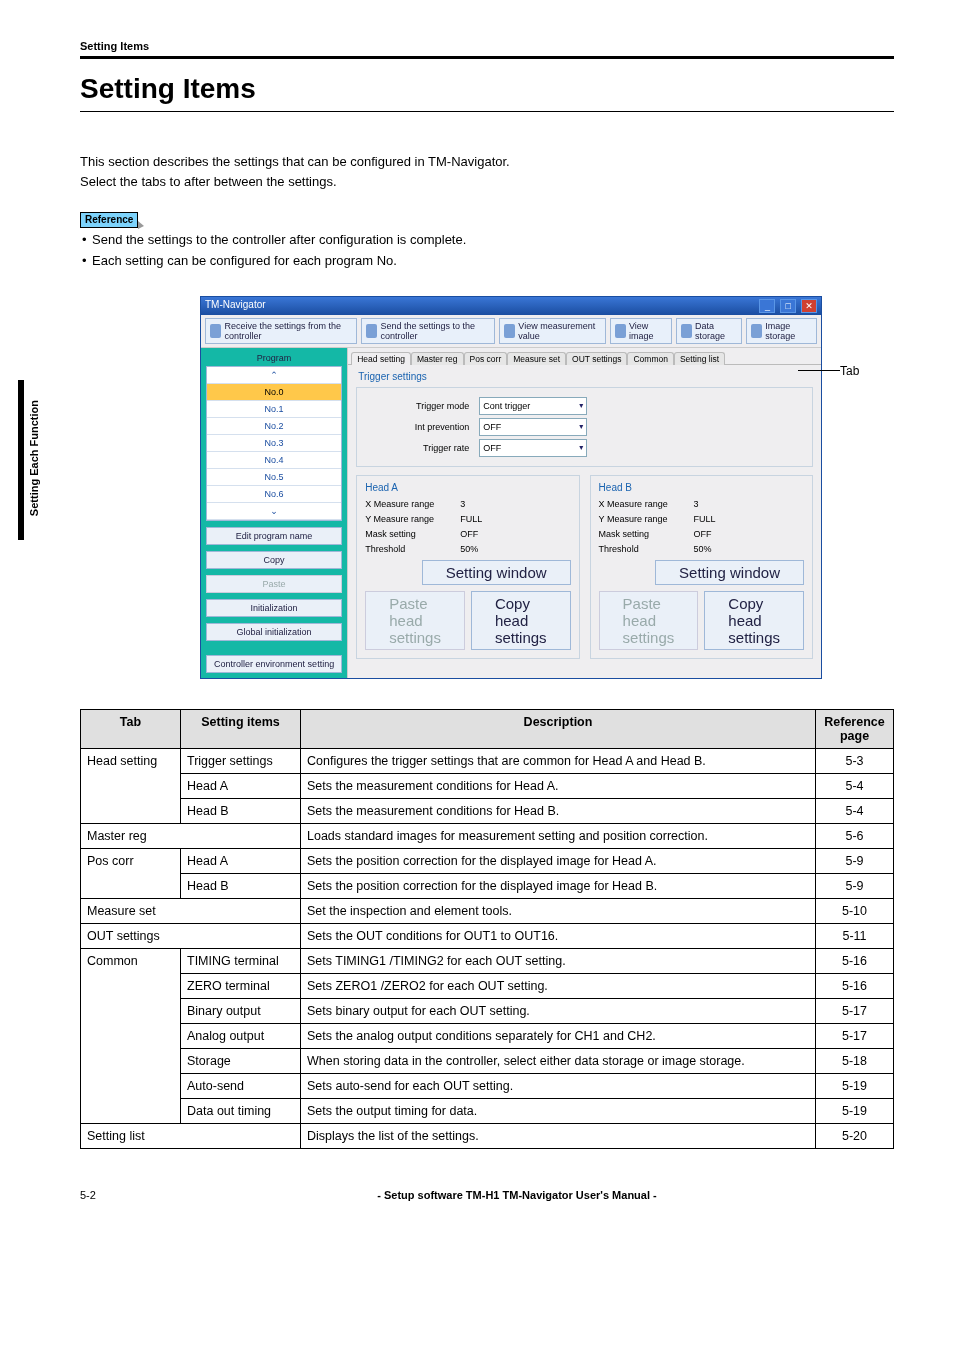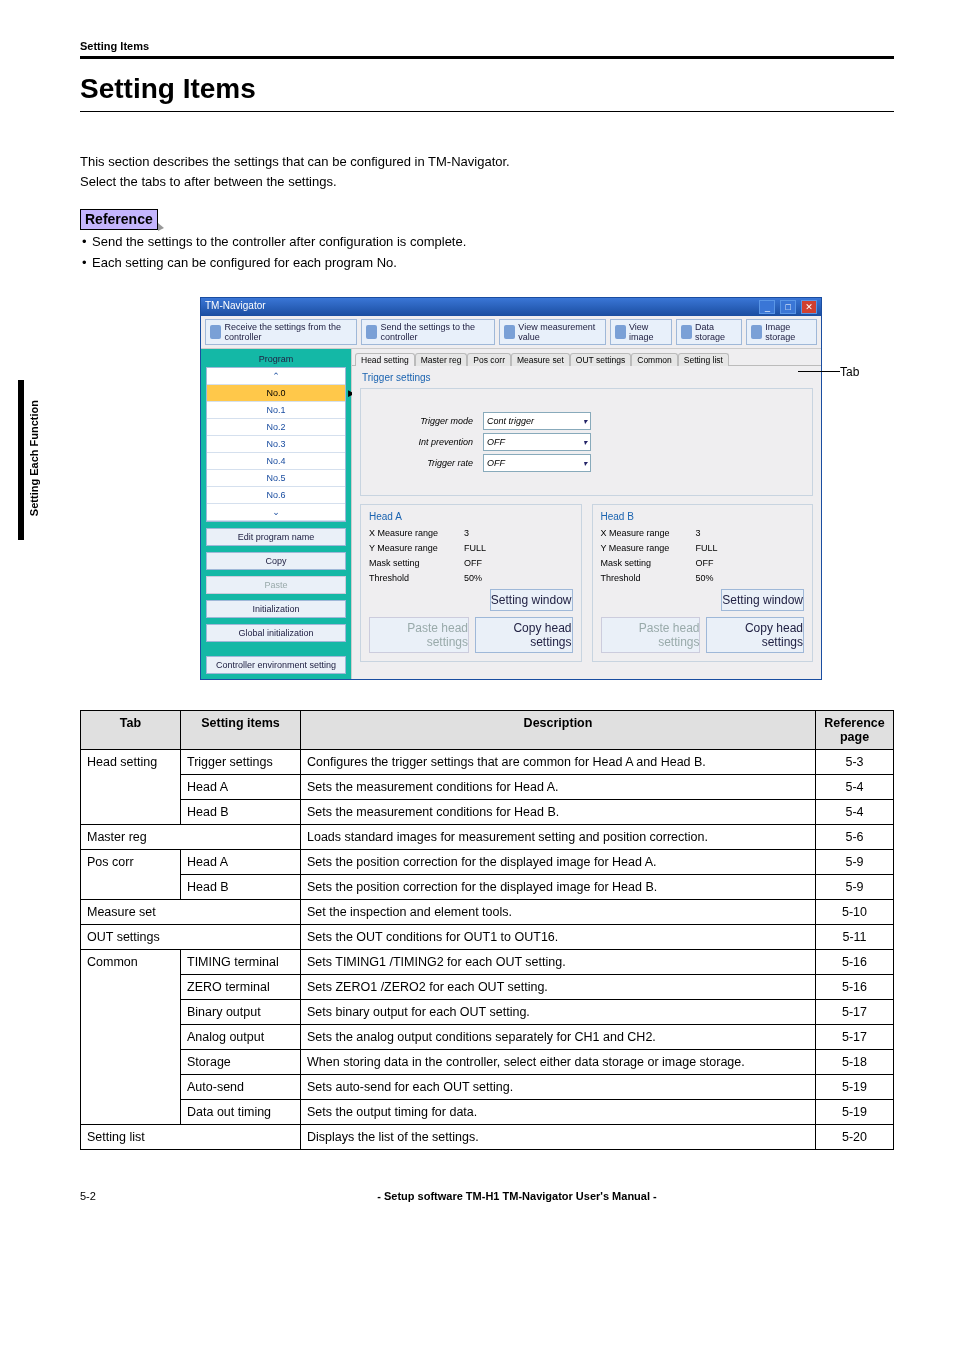--- a/index.html
+++ b/index.html
@@ -35,22 +35,22 @@
     margin: 0 0 40px 0;
   }
   .intro {
     font-size: 13px;
     margin-bottom: 18px;
     line-height: 1.5;
   }
   .ref-label {
     display: inline-block;
     border: 1px solid #000;
-    background: #c4b5fd;
-    font-size: 14px;
+    background: #7dd3fc;
+    font-size: 10px;
     font-weight: bold;
     padding: 1px 4px;
     line-height: 1.2;
     position: relative;
   }
   .ref-label::after{
     content:"";
     position:absolute;
     right:-7px; bottom:-2px;
     border-left:6px solid #999;
@@ -156,21 +156,21 @@
   }
   .tabs .t.active{ background:#efeef0; }
   .tabline-label{
     position:absolute; left:640px; top:68px; font-size:12px;
   }
   .tabline{
     position:absolute; left:598px; top:74px;
     width:42px; height:1px; background:#000;
   }
   .group-title{ color:#1a63b0; font-size:10px; padding:6px 10px 2px 10px;}
-  .panel{ border:1px solid #c8d4e0; margin:3px 8px 8px 8px; background:#efeef0; padding:20px 12px;font-style:italic;}
+  .panel{ border:1px solid #c8d4e0; margin:3px 8px 8px 8px; background:#efeef0; padding:6px 12px;}
   .frow{ display:flex; align-items:center; gap:10px; margin:3px 0; font-size:9px;}
   .frow .flabel{ width:100px; text-align:right; }
   .combo{
     display:inline-flex; align-items:center; justify-content:space-between;
     width:100px; height:16px; padding:0 3px;
     background:#fff; border:1px solid #8ab;
     font-size:9px;
   }
   .combo .dd{ color:#226; font-size:8px;}
   .twohead {
@@ -178,21 +178,21 @@
   }
   .hpanel{
     flex:1; border:1px solid #c8d4e0; padding:6px 8px 8px 8px;
   }
   .hpanel .hd{ color:#1a63b0; font-size:10px; margin-bottom:6px;}
   .vrow{ display:flex; font-size:9px; margin:5px 0;}
   .vrow .vlabel{ width:95px; text-align:left;}
   .btnrow{ display:flex; justify-content:flex-end; gap:6px; margin-top:6px;}
   .wbtn{
     border:1px solid #9fb8d8; background:#eaf0f8;
-    font-size:12px; padding:3px 0; color:#224;text-align:right;
+    font-size:15px; padding:3px 23px; color:#224;
   }
   .wbtn.disabled{ color:#9aa; border-color:#ccd;}
 
   
   table.desc {
     width: 100%;
     border-collapse: collapse;
     font-size: 12.5px;
   }
   table.desc th, table.desc td {

